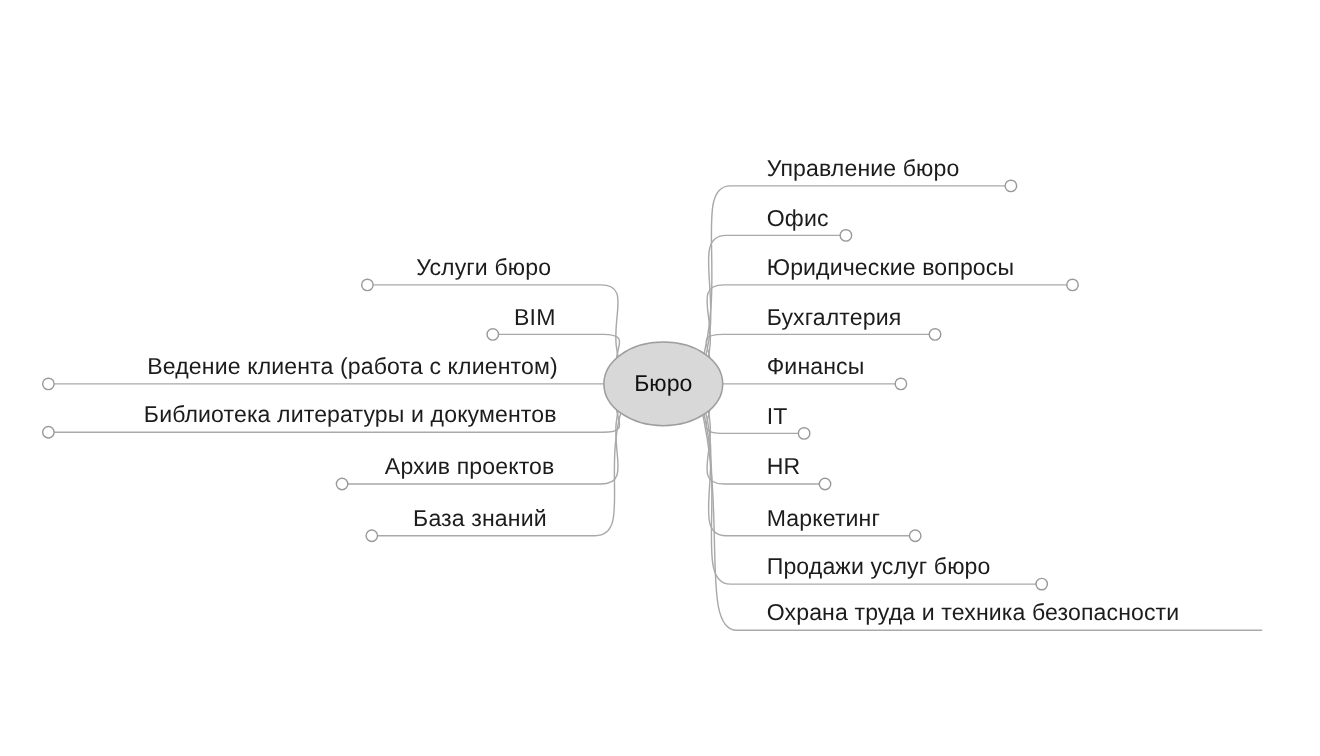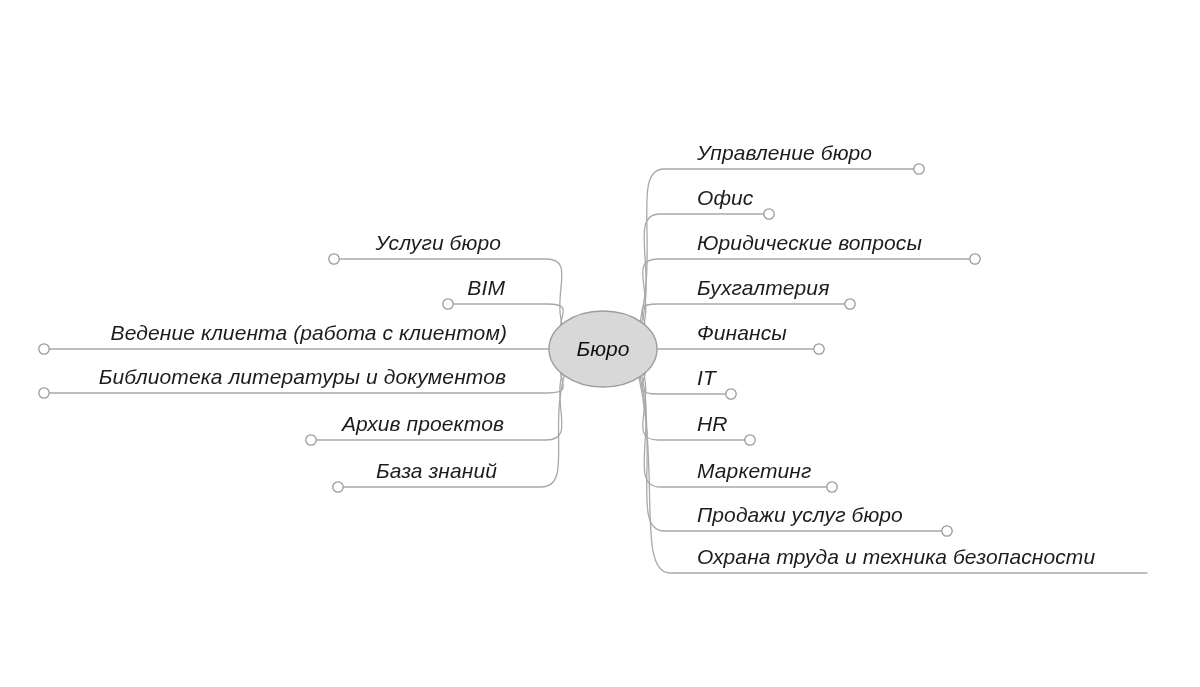--- a/index.html
+++ b/index.html
@@ -11,21 +11,20 @@
     width: 1200px;
     height: 687px;
     overflow: hidden;
     font-family: "Liberation Sans", sans-serif;
   }
   #mindmap-root {
     position: relative;
     width: 1200px;
     height: 687px;
     background: #ffffff;
-    font-style: italic;
   }
   svg#mindmap-svg {
     position: absolute;
     top: 0;
     left: 0;
     width: 1200px;
     height: 687px;
     display: block;
   }
   .branch-line {

